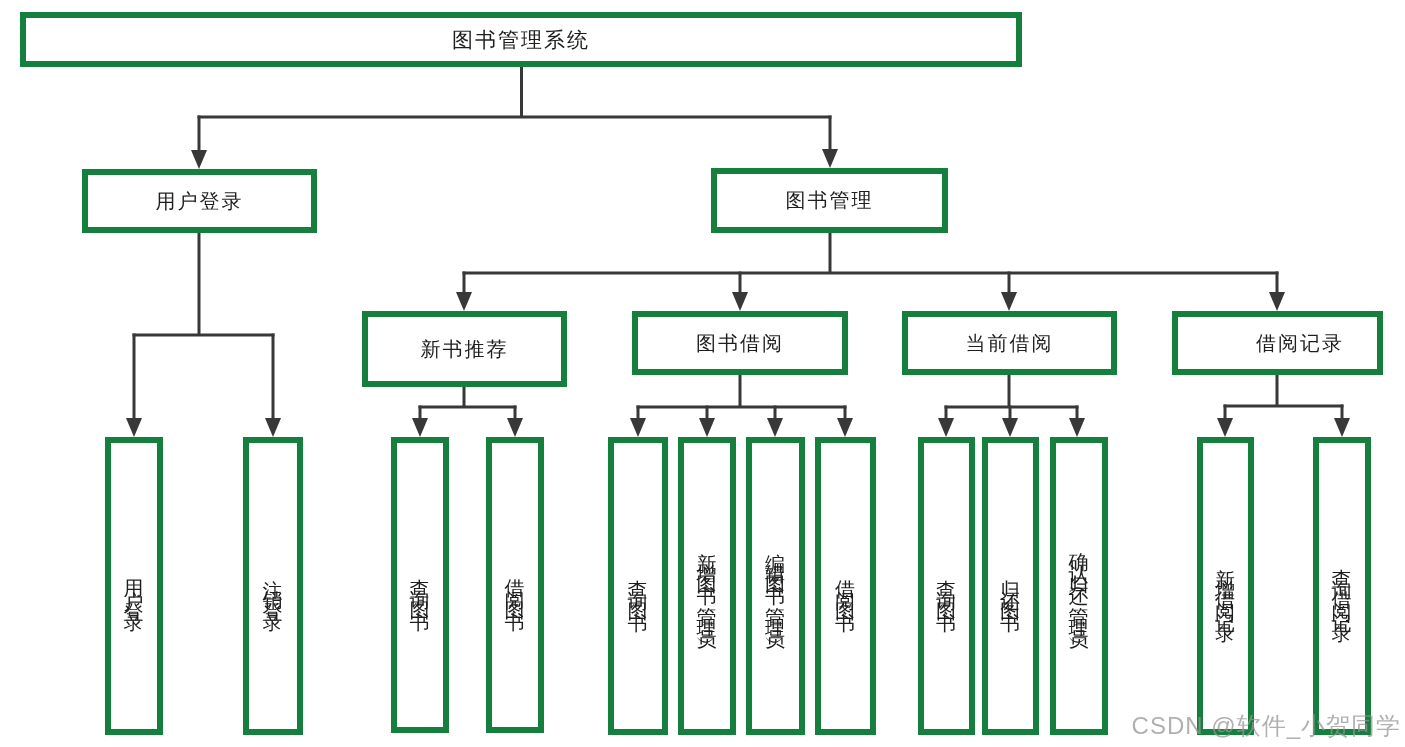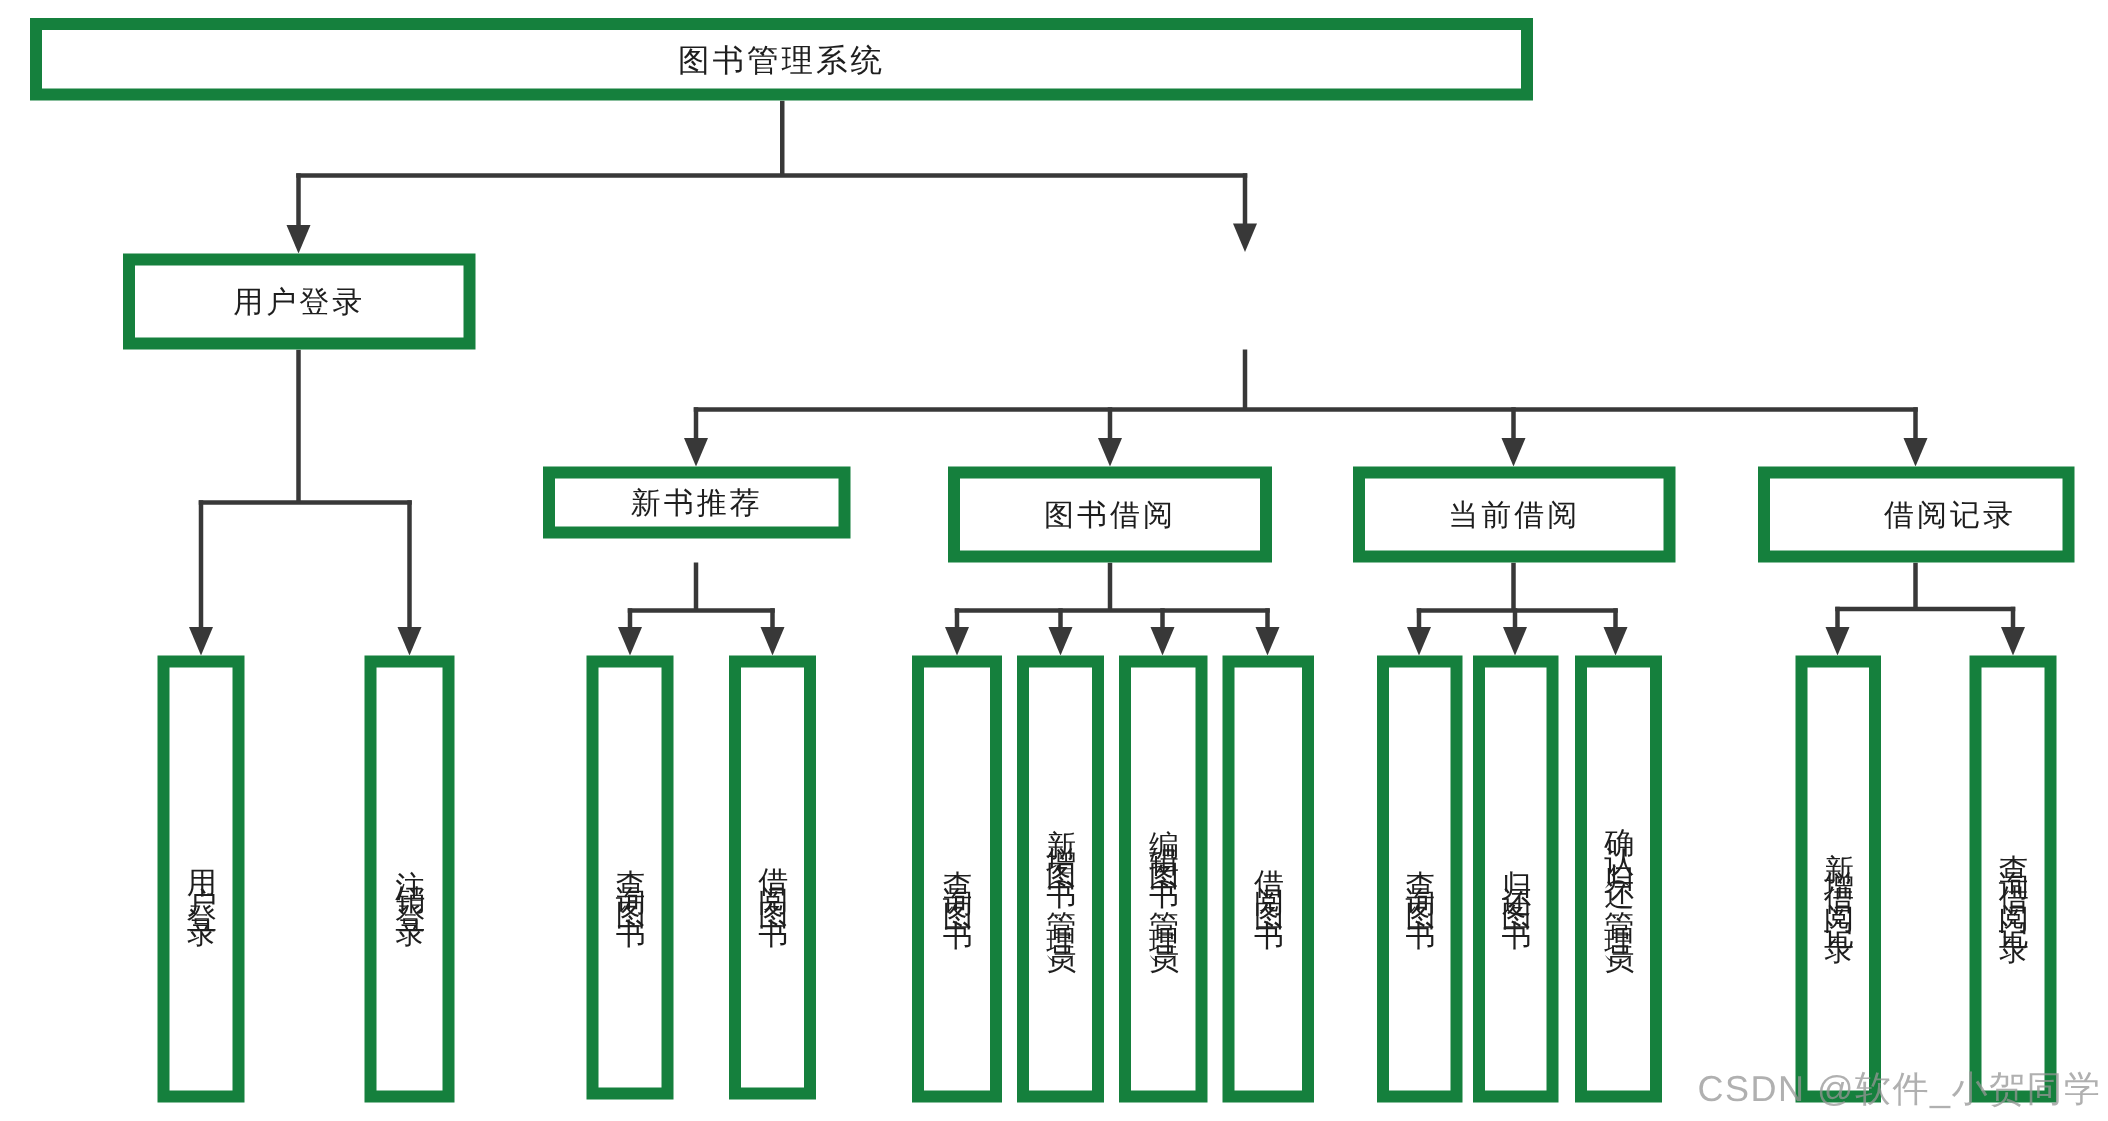--- a/index.html
+++ b/index.html
@@ -5,21 +5,21 @@
   html,body{margin:0;padding:0;background:#ffffff;}
   .canvas{
     position:relative;width:1405px;height:747px;background:#ffffff;
     font-family:"Liberation Sans", sans-serif;color:#1e1e1e;overflow:hidden;
   }
   .connector-svg{position:absolute;left:0;top:0;width:1405px;height:747px;}
   .connector-svg line{stroke:#383838;stroke-width:3;}
   .connector-svg polygon{fill:#383838;}
   .node{
     position:absolute;box-sizing:border-box;background:#ffffff;
-    border:8px solid #15803d;display:flex;align-items:center;justify-content:center;
+    border:6px solid #15803d;display:flex;align-items:center;justify-content:center;
     font-size:20px;letter-spacing:2px;white-space:nowrap;
   }
   .root-box{font-size:21px;}
   .vnode span{
     writing-mode:vertical-rl;text-orientation:mixed;
     font-size:20px;line-height:1;letter-spacing:11px;white-space:nowrap;
   }
   .watermark{
     position:absolute;right:4px;bottom:5px;font-size:24px;letter-spacing:1px;
     color:rgba(150,150,150,0.75);pointer-events:none;
@@ -92,22 +92,25 @@
     <polygon points="1334,418 1350,418 1342,437"></polygon>
   </svg>
 
   <div class="node root-box" style="left:20px;top:12px;width:1002px;height:55px;">
     <span>图书管理系统</span>
   </div>
 
   <div class="node" style="left:82px;top:169px;width:235px;height:64px;">
     <span>用户登录</span>
   </div>
+  <div class="node" style="left:711px;top:168px;width:237px;height:65px;">
+    <span>图书管理</span>
+  </div>
 
-  <div class="node" style="left:362px;top:311px;width:205px;height:48px;">
+  <div class="node" style="left:362px;top:311px;width:205px;height:76px;">
     <span>新书推荐</span>
   </div>
   <div class="node" style="left:632px;top:311px;width:216px;height:64px;">
     <span>图书借阅</span>
   </div>
   <div class="node" style="left:902px;top:311px;width:215px;height:64px;">
     <span>当前借阅</span>
   </div>
   <div class="node" style="left:1172px;top:311px;width:211px;height:64px;padding-left:45px;">
     <span>借阅记录</span>

